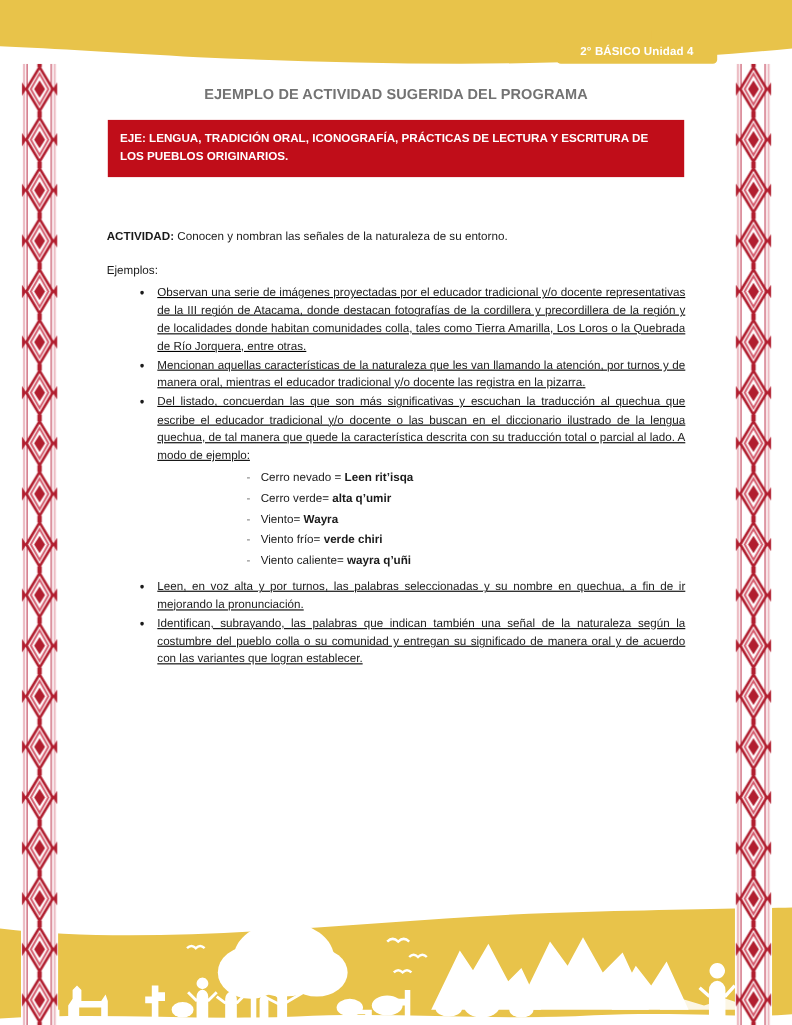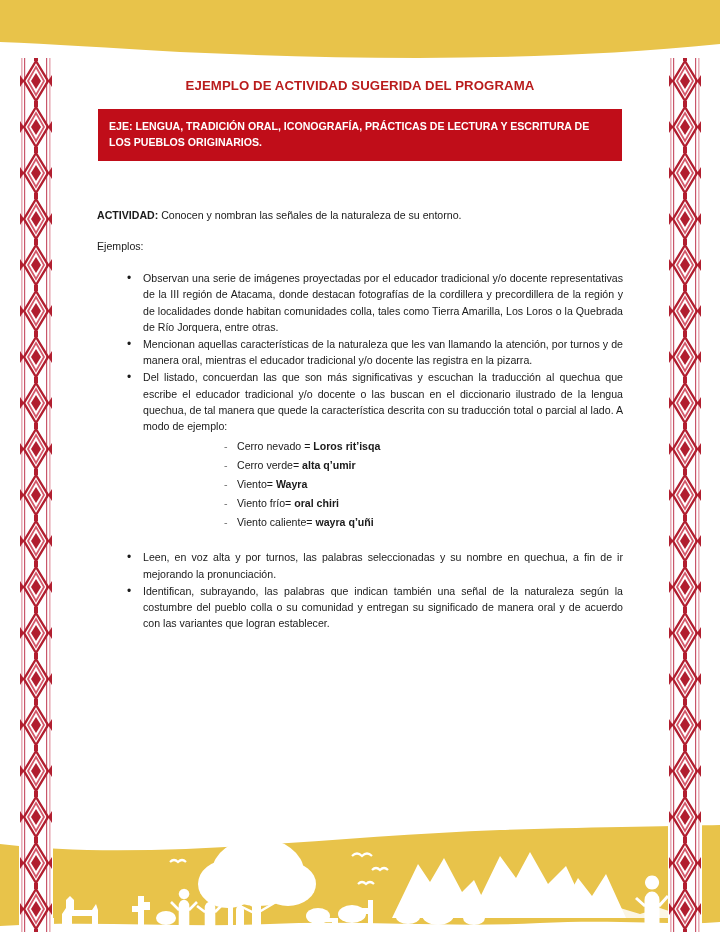--- a/index.html
+++ b/index.html
@@ -83,21 +83,21 @@
     top: 78px;
     left: 97px;
     width: 526px;
     z-index: 3;
   }
 
   .doc-title {
     text-align: center;
     font-size: 13.2px;
     font-weight: bold;
-    color: #b91c1c;
+    color: #737373;
     letter-spacing: 0.1px;
     margin-bottom: 16px;
   }
 
   .eje-banner {
     background: #C00D19;
     color: #ffffff;
     font-size: 10.6px;
     font-weight: bold;
     line-height: 1.55;
@@ -116,21 +116,22 @@
 
   .ejemplos-label {
     margin-top: 17px;
     font-size: 10.6px;
     color: #1a1a1a;
   }
 
   
   ul.bullets {
     list-style: none;
-    margin-top: 18px;
+    margin-top: 6px;
+    text-decoration: underline;
   }
   ul.bullets > li {
     position: relative;
     padding-left: 46px;
     font-size: 10.6px;
     line-height: 1.53;
     color: #1a1a1a;
     text-align: justify;
     margin-bottom: 1px;
   }
@@ -204,20 +205,21 @@
 
 <div class="page">
 
   <div class="top-band">
     <svg viewBox="0 0 720 62" preserveAspectRatio="none">
       <path d="M0,0 L720,0 L720,44 C540,62 360,60 180,52 C110,48 50,44 0,42 Z" fill="#E8C34A"></path>
     </svg>
   </div>
 
   <div class="badge-stem"></div>
+  <div class="unit-badge">2° BÁSICO Unidad 4</div>
 
   <div class="border-strip border-left">
     <svg viewBox="0 0 34 874" preserveAspectRatio="none">
       <defs>
         <pattern id="weaveL" x="0" y="0" width="34" height="46" patternUnits="userSpaceOnUse">
           <rect x="0" y="0" width="34" height="46" fill="#ffffff"></rect>
 
           <rect x="2" y="0" width="1.6" height="46" fill="#E9AFB8"></rect>
           <rect x="5" y="0" width="1.2" height="46" fill="#C9566A"></rect>
           <rect x="27" y="0" width="1.2" height="46" fill="#C9566A"></rect>
@@ -257,30 +259,30 @@
     <div class="ejemplos-label">Ejemplos:</div>
 
     <ul class="bullets">
       <li>Observan una serie de imágenes proyectadas por el educador tradicional y/o docente representativas de la III región de Atacama, donde destacan fotografías de la cordillera y precordillera de la región y de localidades donde habitan comunidades colla, tales como Tierra Amarilla, Los Loros o la Quebrada de Río Jorquera, entre otras.</li>
       <li>Mencionan aquellas características de la naturaleza que les van llamando la atención, por turnos y de manera oral, mientras el educador tradicional y/o docente las registra en la pizarra.</li>
       <li>Del listado, concuerdan las que son más significativas y escuchan la traducción al quechua que escribe el educador tradicional y/o docente o las buscan en el diccionario ilustrado de la lengua quechua, de tal manera que quede la característica descrita con su traducción total o parcial al lado. A modo de ejemplo:</li>
     </ul>
 
     <ul class="vocab">
       <li>
-        <span>Cerro nevado = </span><b>Loros rit’isqa</b>
+        <span>Cerro nevado = </span><b>Leen rit’isqa</b>
       </li>
       <li>
         <span>Cerro verde= </span><b>alta q’umir</b>
       </li>
       <li>
         <span>Viento= </span><b>Wayra</b>
       </li>
       <li>
-        <span>Viento frío= </span><b>oral chiri</b>
+        <span>Viento frío= </span><b>verde chiri</b>
       </li>
       <li>
         <span>Viento caliente= </span><b>wayra q’uñi</b>
       </li>
     </ul>
 
     <ul class="bullets group-gap">
       <li>Leen, en voz alta y por turnos, las palabras seleccionadas y su nombre en quechua, a fin de ir mejorando la pronunciación.</li>
       <li>Identifican, subrayando, las palabras que indican también una señal de la naturaleza según la costumbre del pueblo colla o su comunidad y entregan su significado de manera oral y de acuerdo con las variantes que logran establecer.</li>
     </ul>

